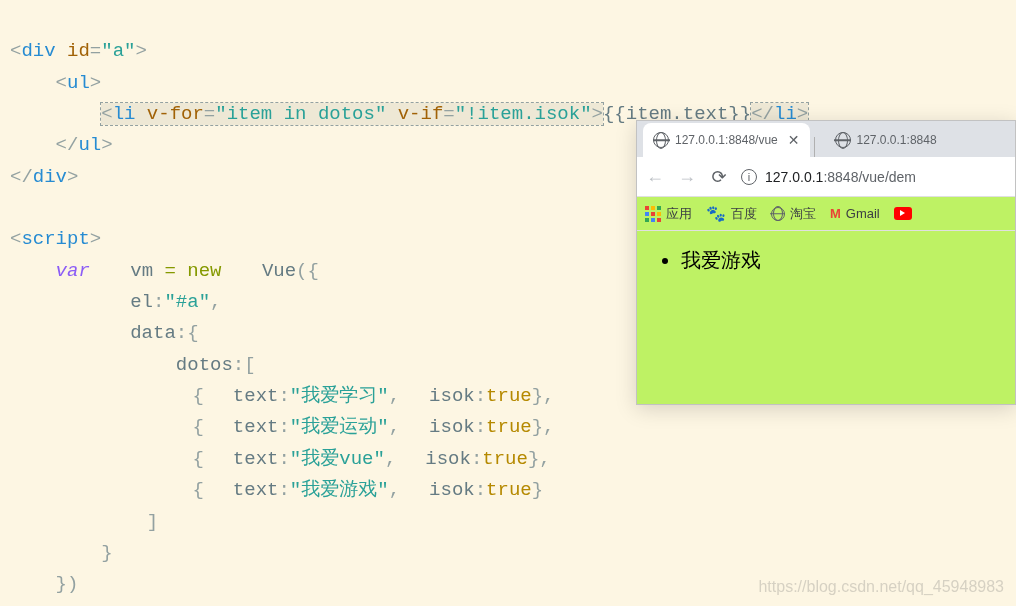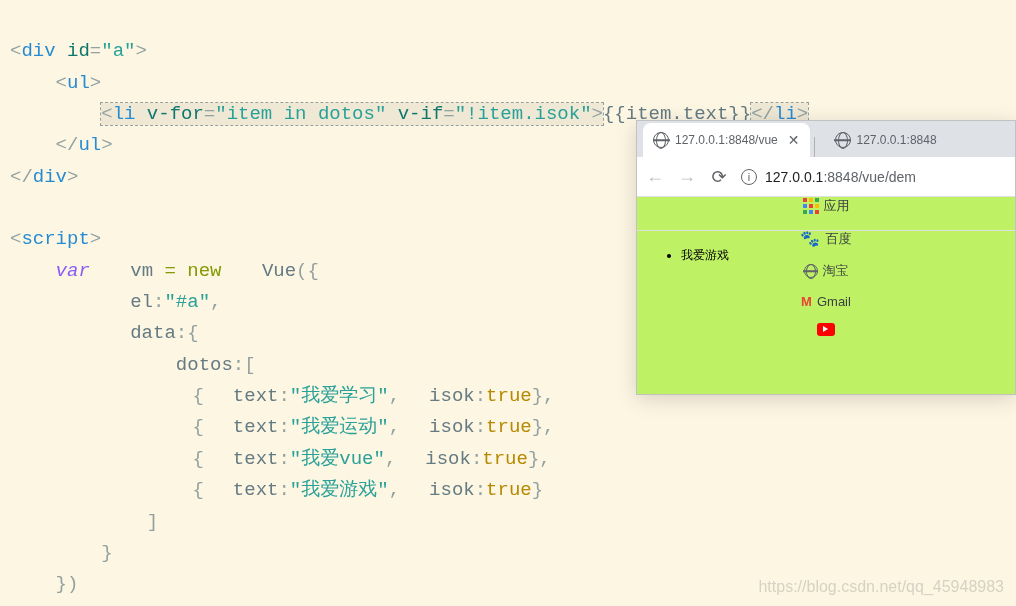--- a/index.html
+++ b/index.html
@@ -12,21 +12,21 @@
       width: 1016px;
       height: 606px;
       overflow: hidden;
     }
     .code-area {
       padding: 5px 10px;
       line-height: 1.65;
       white-space: pre;
     }
     .tag { color: #268bd2; }
-    .attr-name { color: #0f766e; }
+    .attr-name { color: #a16207; }
     .attr-val { color: #2aa198; }
     .punct { color: #93a1a1; }
     .keyword { color: #859900; }
     .var { color: #8b5cf6; font-style: italic; }
     .ident { color: #657b83; margin-left: 29px; }
     .string { color: #2aa198; }
     .bool { color: #b58900; }
     .vfor-hl { background: #eee8d5; outline: 1px dashed #93a1a1; }
     .mustache { color: #657b83; }
     
@@ -103,26 +103,25 @@
       width: 16px; height: 16px; border: 1.5px solid #5f6368; border-radius: 50%;
       color: #5f6368; font-size: 11px; display: flex; align-items: center; justify-content: center;
     }
     .url-host { color: #202124; }
     .url-path { color: #5f6368; }
     
     .bookmarks-row {
       display: flex;
       align-items: center;
       height: 34px;
-      padding: 0 0;
+      padding: 0 8px;
       gap: 14px;
       font-size: 13px;
       color: #3c4043;
       border-bottom: 1px solid #e0e0e0;
-      flex-direction: column;
     }
     .bm-item { display: flex; align-items: center; gap: 5px; }
     .apps-icon {
       width: 16px; height: 16px;
       display: grid; grid-template-columns: repeat(3, 4px); grid-template-rows: repeat(3, 4px);
       gap: 2px;
     }
     .apps-icon span:nth-child(1){background:#ea4335;}
     .apps-icon span:nth-child(2){background:#fbbc05;}
     .apps-icon span:nth-child(3){background:#34a853;}
@@ -134,21 +133,21 @@
     .apps-icon span:nth-child(9){background:#ea4335;}
     .baidu-icon { color:#2932e1; font-size:16px; }
     .gmail-m { font-weight:bold; font-family: Arial; }
     .gmail-m .r{color:#ea4335;}
     .yt-icon { width:18px; height:13px; background:#ff0000; border-radius:3px; position:relative; }
     .yt-icon:after { content:''; position:absolute; left:6px; top:3px; border-left:5px solid #fff; border-top:3.5px solid transparent; border-bottom:3.5px solid transparent; }
     
     .page-content {
       padding: 16px 20px 130px;
       color: #000;
-      font-size: 12px;
+      font-size: 20px;
       font-family: Liberation Sans, sans-serif;
     }
     .page-content ul { list-style: disc; padding-left: 24px; }
     
     .watermark {
       position: absolute;
       right: 12px;
       bottom: 10px;
       font-size: 16px;
       color: rgba(100,100,100,0.25);

